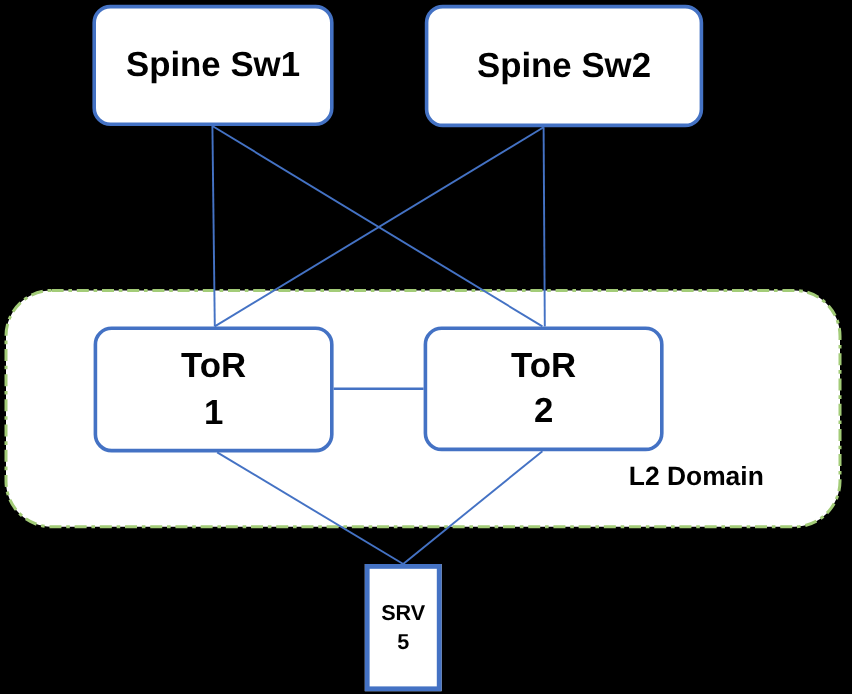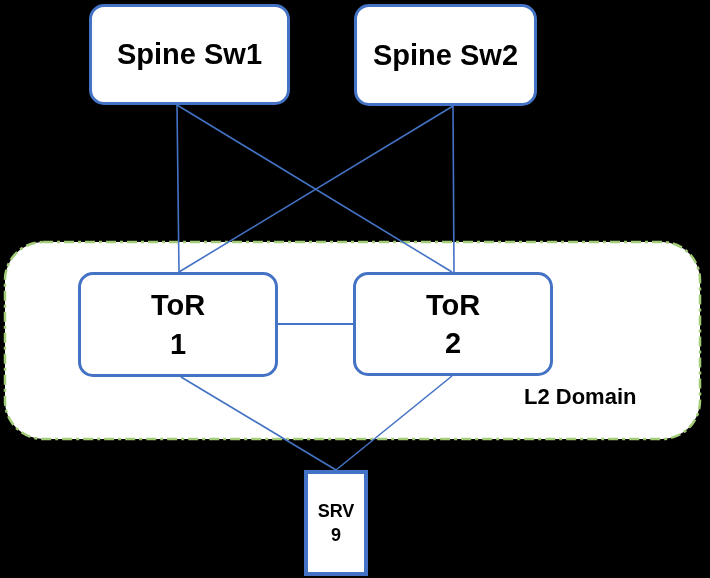--- a/index.html
+++ b/index.html
@@ -33,22 +33,22 @@
     justify-content: center;
     text-align: center;
   }
   .node-label {
     color: #000000;
     font-size: 29px;
     font-weight: 600;
     line-height: 1.32;
     white-space: pre-line;
   }
-  .node.spine1 { left: 77px;  top: 4px;   width: 201px; height: 101px; margin-left: 12px; }
-  .node.spine2 { left: 354px; top: 4px;   width: 183px; height: 102px; }
+  .node.spine1 { left: 77px;  top: 4px;   width: 201px; height: 101px; }
+  .node.spine2 { left: 354px; top: 4px;   width: 232px; height: 102px; }
   .node.tor1   { left: 78px;  top: 272px; width: 200px; height: 105px; }
   .node.tor2   { left: 353px; top: 272px; width: 200px; height: 104px; }
   .node.srv {
     left: 304px; top: 470px; width: 64px; height: 106px;
     border-radius: 0;
     border-width: 4px;
   }
   .node.srv .node-label {
     font-size: 18px;
     line-height: 1.35;
@@ -96,18 +96,18 @@
 1</span>
   </div>
 
   <div class="node tor2">
     <span class="node-label">ToR
 2</span>
   </div>
 
   <div class="node srv">
     <span class="node-label">SRV
-9</span>
+5</span>
   </div>
 
   <div class="domain-label">L2 Domain</div>
 
 </div>
 
 </body></html>

